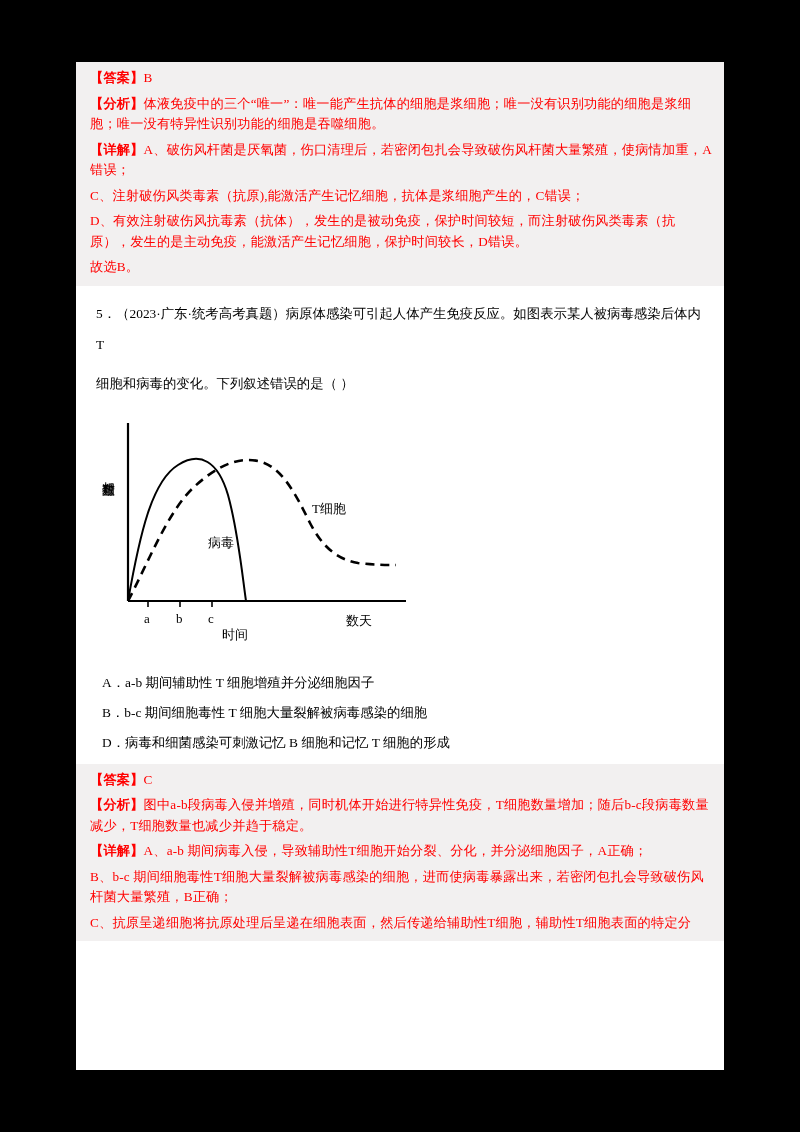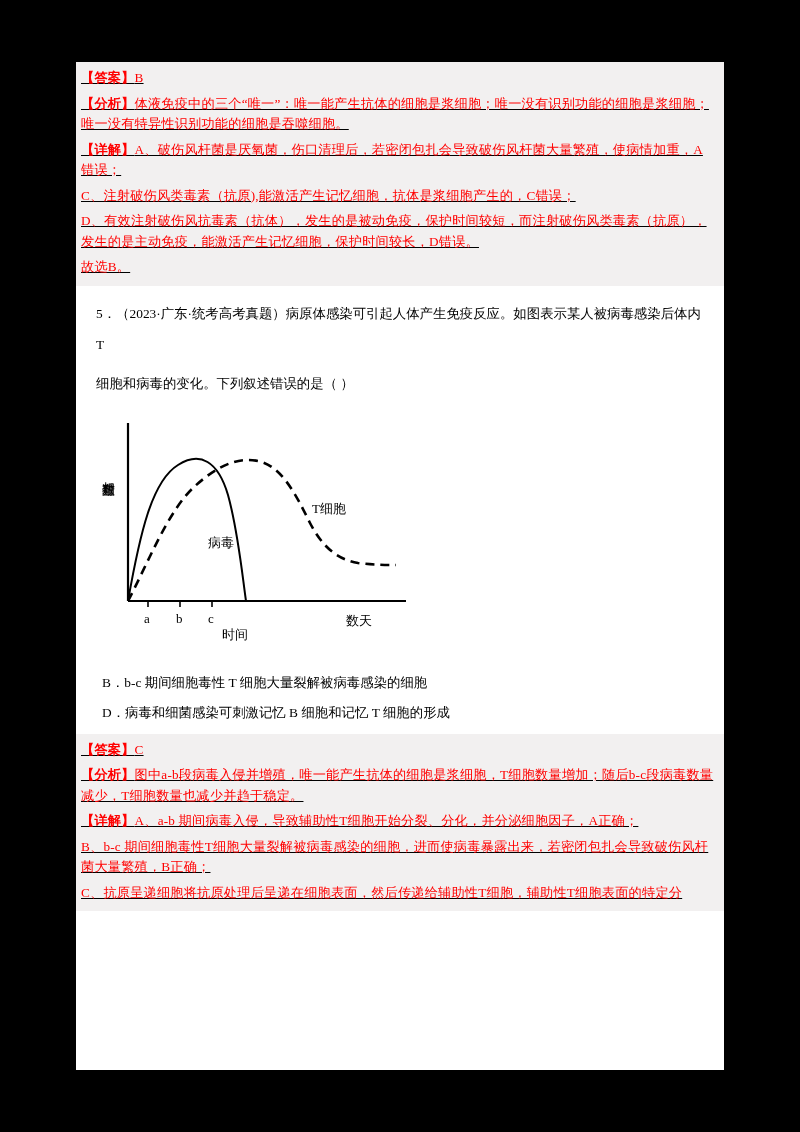--- a/index.html
+++ b/index.html
@@ -17,23 +17,22 @@
     position: absolute;
     left: 76px;
     top: 62px;
     width: 648px;
     height: 1008px;
     background: #ffffff;
   }
   
   .ans-block {
     background: #f2f0f0;
-    padding: 6px 10px 8px 5px;
+    padding: 6px 10px 8px 14px;
     box-sizing: border-box;
-    text-decoration: underline;
   }
   .ans-line {
     color: #ff0000;
     font-size: 13.2px;
     line-height: 20.5px;
     margin: 0 0 5px 0;
     font-family: "Liberation Serif", serif;
     letter-spacing: 0.2px;
   }
   .ans-line:last-child { margin-bottom: 0; }
@@ -135,25 +134,26 @@
 
       <text class="cn-label" x="126" y="226">时间</text>
       <text class="cn-label" x="250" y="212">数天</text>
     </svg>
     <div class="vert-label" style="left:26px; top:62px;">相对数量</div>
   </div>
 
   <div class="opts">
     <div class="left-notch" style="top:0px; height:30px;"></div>
     <div class="left-notch" style="top:60px; height:30px;"></div>
+    <p class="opt">A．a-b 期间辅助性 T 细胞增殖并分泌细胞因子</p>
     <p class="opt">B．b-c 期间细胞毒性 T 细胞大量裂解被病毒感染的细胞</p>
     <p class="opt">D．病毒和细菌感染可刺激记忆 B 细胞和记忆 T 细胞的形成</p>
   </div>
 
   <div class="ans-block">
     <p class="ans-line"><span class="lbl">【答案】</span><span>C</span></p>
-    <p class="ans-line"><span class="lbl">【分析】</span><span>图中a-b段病毒入侵并增殖，唯一能产生抗体的细胞是浆细胞，T细胞数量增加；随后b-c段病毒数量减少，T细胞数量也减少并趋于稳定。</span></p>
+    <p class="ans-line"><span class="lbl">【分析】</span><span>图中a-b段病毒入侵并增殖，同时机体开始进行特异性免疫，T细胞数量增加；随后b-c段病毒数量减少，T细胞数量也减少并趋于稳定。</span></p>
     <p class="ans-line"><span class="lbl">【详解】</span><span>A、a-b 期间病毒入侵，导致辅助性T细胞开始分裂、分化，并分泌细胞因子，A正确；</span></p>
     <p class="ans-line"><span>B、b-c 期间细胞毒性T细胞大量裂解被病毒感染的细胞，进而使病毒暴露出来，若密闭包扎会导致破伤风杆菌大量繁殖，B正确；</span></p>
     <p class="ans-line"><span>C、抗原呈递细胞将抗原处理后呈递在细胞表面，然后传递给辅助性T细胞，辅助性T细胞表面的特定分</span></p>
   </div>
 
 </div>
 
 </body></html>

